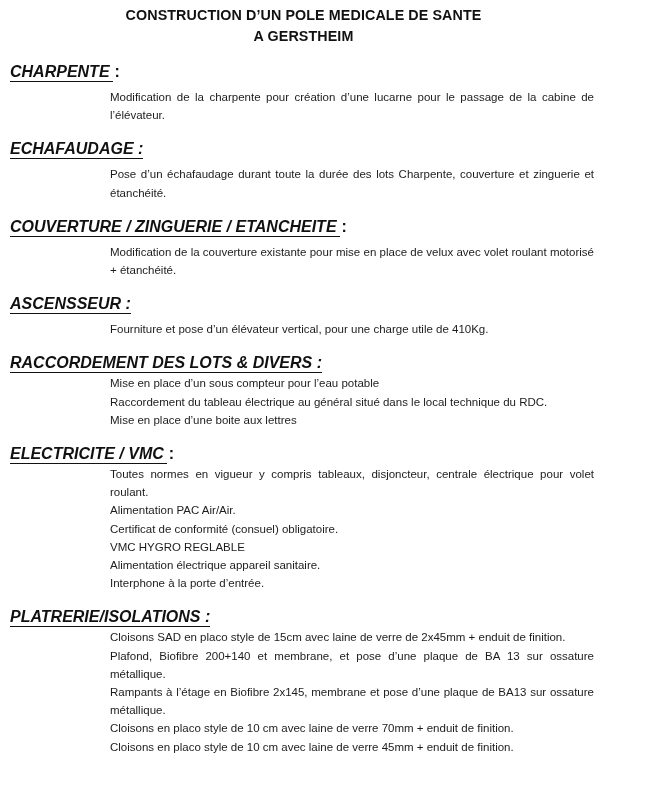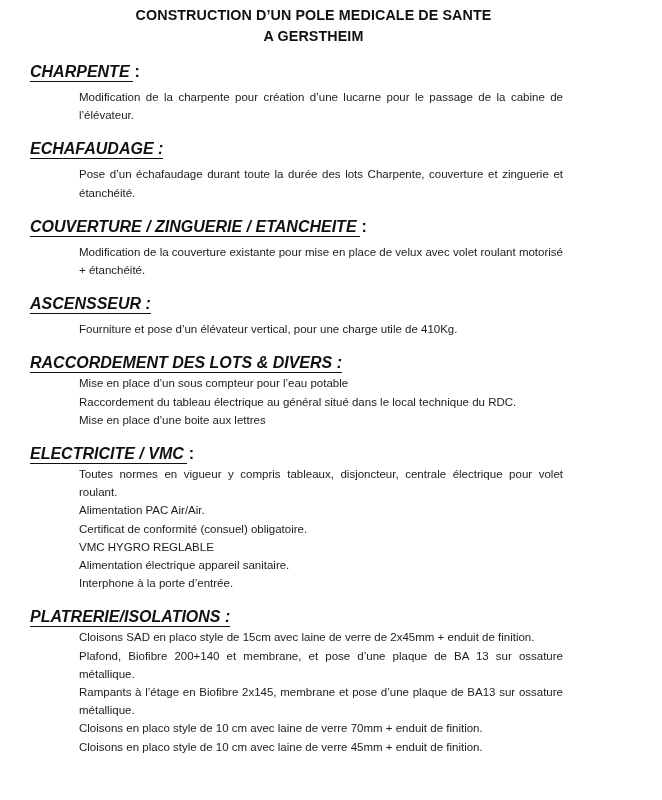--- a/index.html
+++ b/index.html
@@ -13,21 +13,21 @@
     font-family: "Liberation Sans", sans-serif;
     color: #1a1a1a;
     overflow: hidden;
     position: relative;
   }
 
   .page {
     width: 662px;
     height: 740px;
     box-sizing: border-box;
-    padding: 5px 40px 0 30px;
+    padding: 5px 40px 0 10px;
     position: relative;
   }
 
   
   .doc-title {
     text-align: center;
     font-weight: bold;
     font-size: 14.3px;
     line-height: 21px;
     letter-spacing: 0.1px;
@@ -67,21 +67,21 @@
     font-weight: bold;
     padding-left: 2px;
   }
   
   .section-heading.colon-underlined .h-text {
     padding-right: 0;
     margin-top: 17px;
   }
 
   .body-block {
-    margin-left: 49px;
+    margin-left: 100px;
     width: 484px;
     margin-top: 5px;
   }
 
   .para {
     font-size: 11.5px;
     line-height: 18.2px;
     color: #1c1c1c;
     margin: 0;
     text-align: left;

